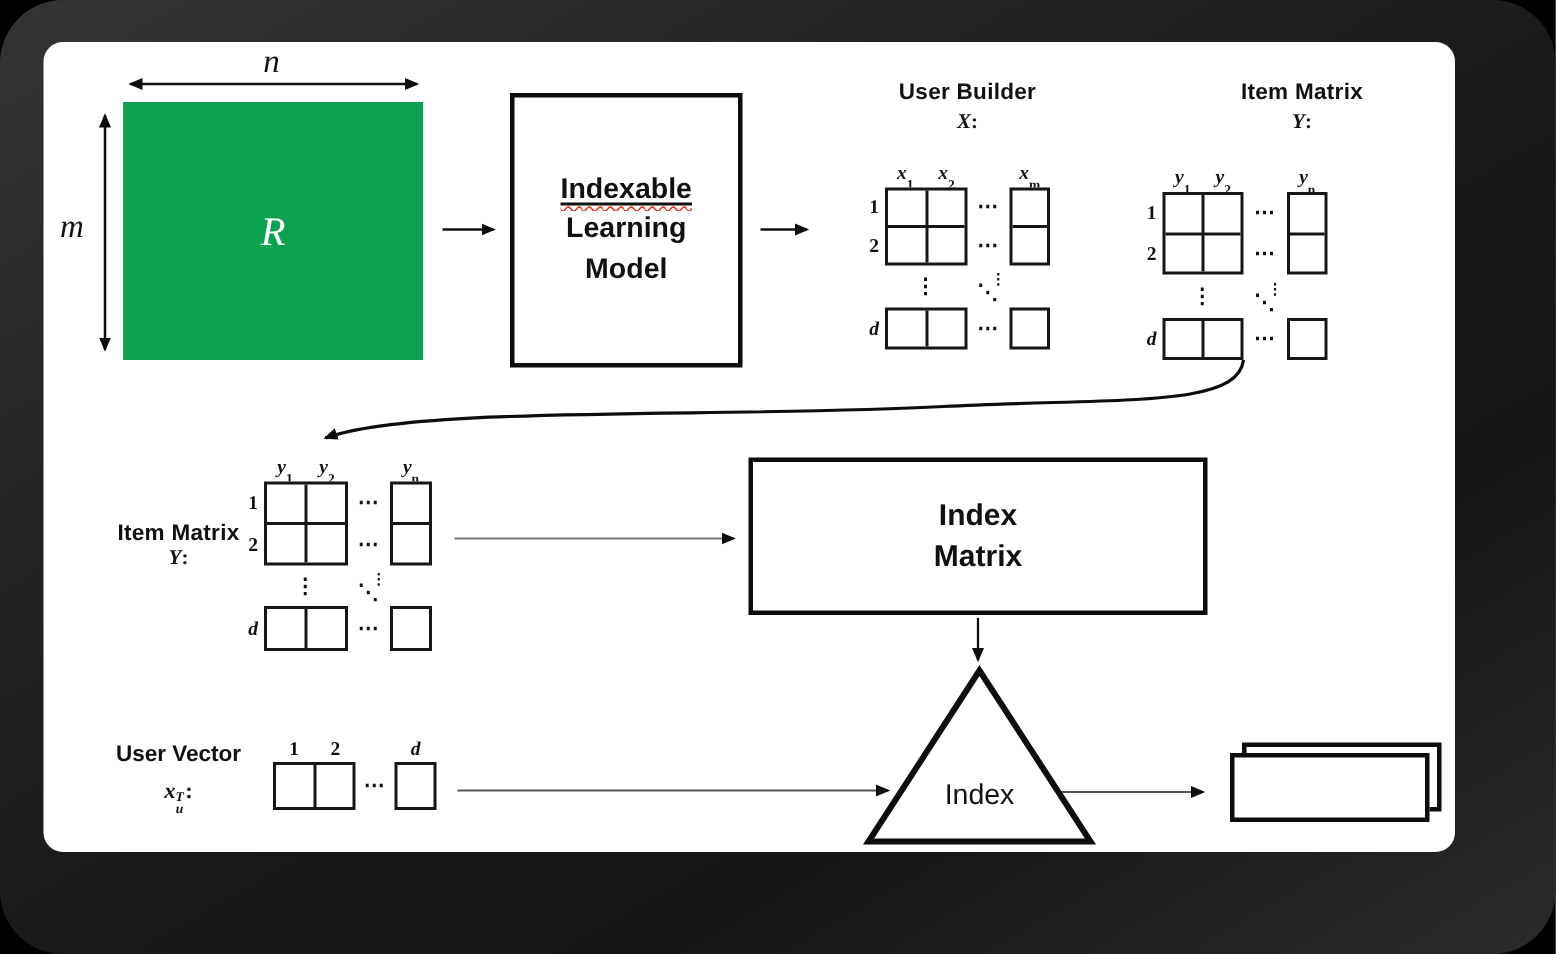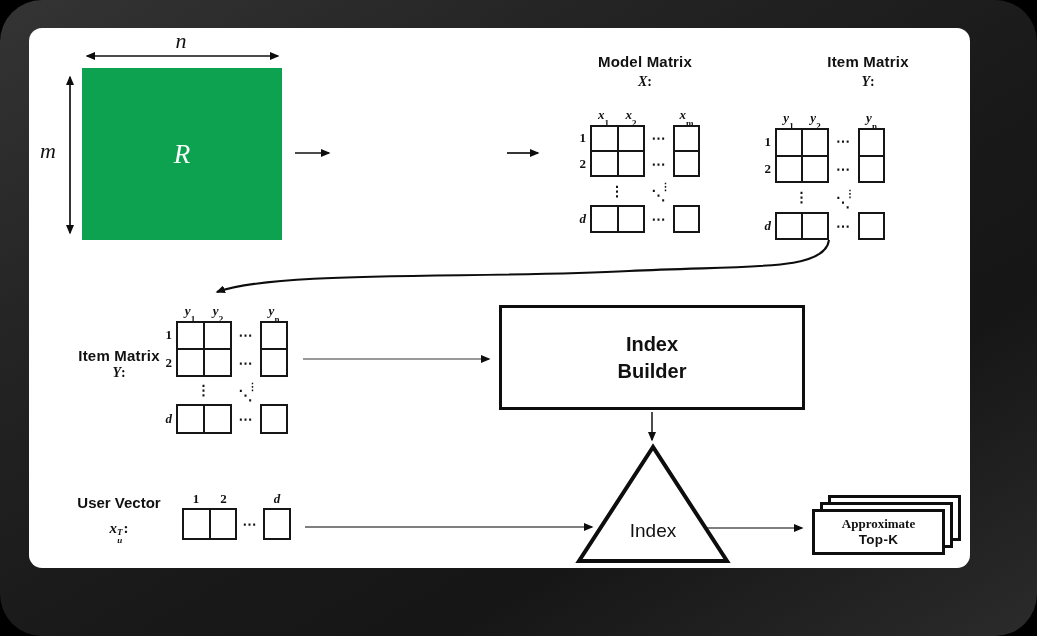--- a/index.html
+++ b/index.html
@@ -112,22 +112,27 @@
       <line x1="676" y1="500" x2="773" y2="500" stroke="#555" stroke-width="1.3" marker-end="url(#mh)"></line>
       <polygon points="624,419 550,533 698,533" fill="#fff" stroke="#0d0d0d" stroke-width="4"></polygon>
     </svg>
 
     <div class="abs green-matrix">
       <span class="r-sym">R</span>
     </div>
     <div class="abs dim dim-n">n</div>
     <div class="abs dim dim-m">m</div>
 
-
-    <div class="abs mx-title t-user">Model Matrix</div>
+    <div class="abs pbox box-model">
+      <span class="uline"><span class="squiggle">Indexable</span></span>
+      <span>Learning</span>
+      <span>Model</span>
+    </div>
+
+    <div class="abs mx-title t-user">User Builder</div>
     <div class="abs mx-sym t-user s-user"><span class="it">X</span><span>:</span></div>
     <div class="abs mgrid g-user mx">
       <div class="hl h1">
           <span class="it">x</span>
           <sub>1</sub>
         </div>
       <div class="hl h2">
           <span class="it">x</span>
           <sub>2</sub>
         </div>
@@ -211,21 +216,21 @@
           <span class="dots sm">⋮</span>
           <span class="dots">⋱</span>
         </div>
       <div class="bh"></div>
       <div class="dots hd3">⋯</div>
       <div class="c1"></div>
     </div>
 
     <div class="abs pbox box-builder">
       <span>Index</span>
-      <span>Builder</span>
+      <span>Matrix</span>
     </div>
 
     <div class="abs tri-label">Index</div>
 
     <div class="abs t-uvec">User Vector</div>
     <div class="abs s-uvec"><span class="it">x</span><span class="ss">
           <span class="it">T</span>
           <span class="it">u</span>
         </span><span style="font-style:normal">:</span></div>
     <div class="abs mgrid g-uvec">
@@ -233,20 +238,16 @@
       <div class="ul ul2">2</div>
       <div class="ul uld it">d</div>
       <div class="ubh"></div>
       <div class="dots ud">⋯</div>
       <div class="uc"></div>
     </div>
 
     <div class="abs cards">
       <div class="card c-back"></div>
       <div class="card c-mid"></div>
-      <div class="card c-front">
-        <span class="ap">Approximate</span>
-        <span class="tk">Top-K</span>
-      </div>
     </div>
 
   </div>
 </div>
 
 </body></html>

